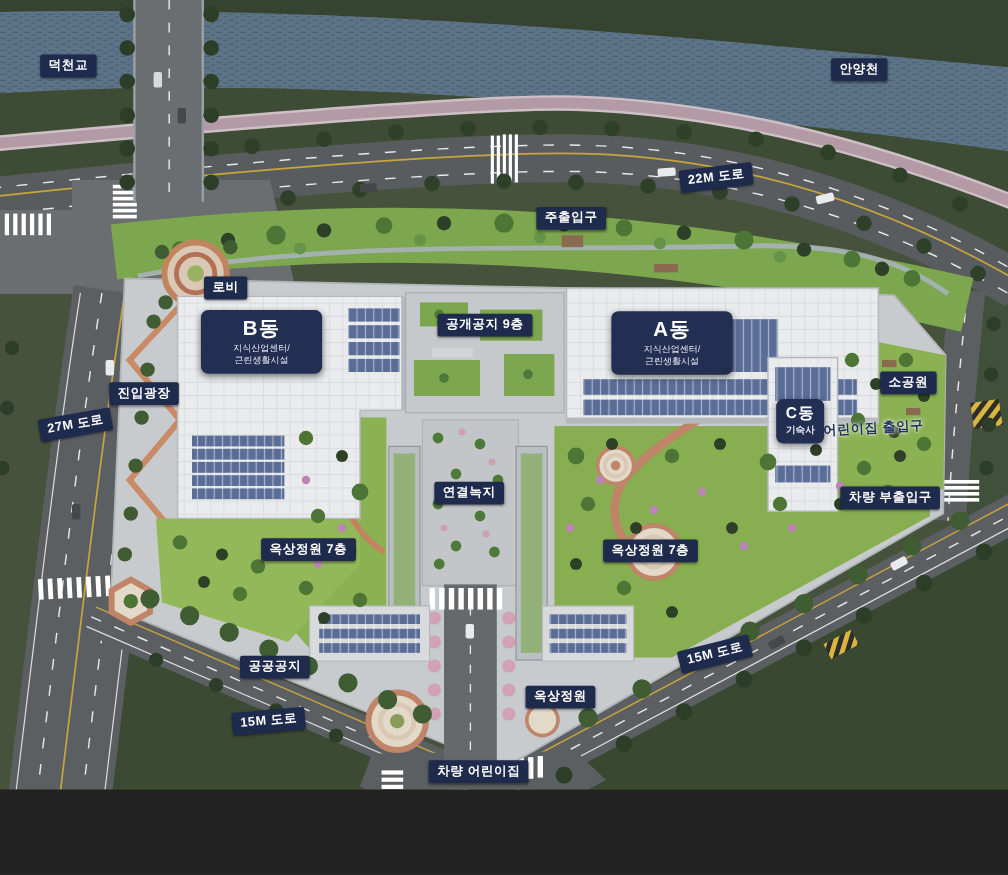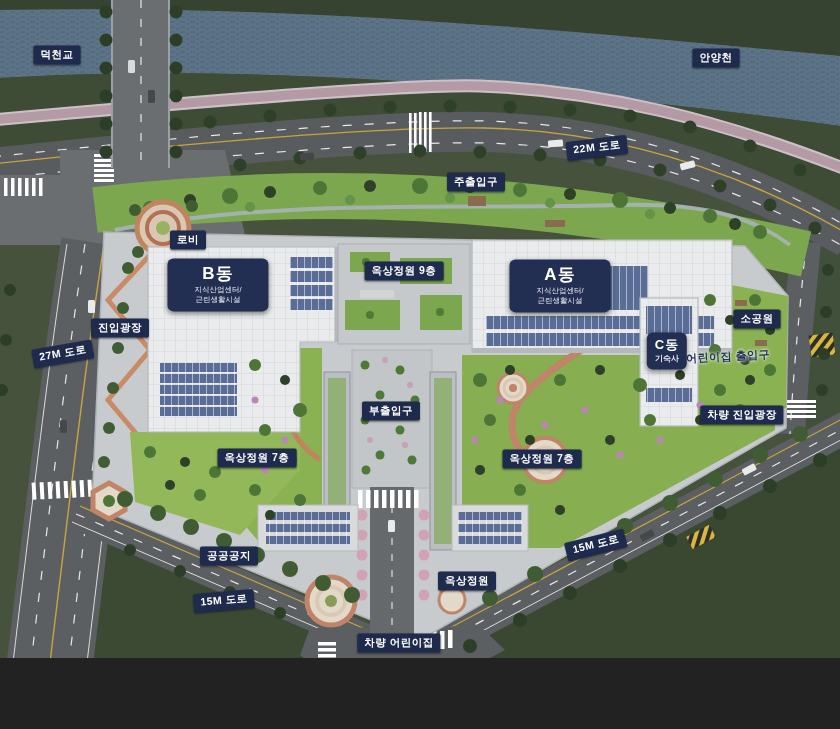--- a/index.html
+++ b/index.html
@@ -535,27 +535,27 @@
     <rect x="680" y="162" width="15" height="7" rx="1.5" fill="#e8eaec" transform="rotate(-14 687 165)"></rect>
   </g>
 </svg>
 
 <div class="labels">
   <div class="lbl" style="--x:57px;--y:55px">덕천교</div>
   <div class="lbl" style="--x:716px;--y:58px">안양천</div>
   <div class="lbl" style="--x:597px;--y:148px;--r:-7deg">22M 도로</div>
   <div class="lbl" style="--x:476px;--y:182px">주출입구</div>
   <div class="lbl" style="--x:188px;--y:240px">로비</div>
-  <div class="lbl" style="--x:404px;--y:271px">옥상정원 9층</div>
+  <div class="lbl" style="--x:404px;--y:271px">공개공지 9층</div>
   <div class="lbl" style="--x:120px;--y:328px">진입광장</div>
   <div class="lbl" style="--x:63px;--y:354px;--r:-10deg">27M 도로</div>
   <div class="lbl" style="--x:757px;--y:319px">소공원</div>
   <div class="lbl plain" style="--x:728px;--y:357px;--r:-3deg">어린이집 출입구</div>
-  <div class="lbl" style="--x:742px;--y:415px">차량 진입광장</div>
-  <div class="lbl" style="--x:391px;--y:411px">부출입구</div>
+  <div class="lbl" style="--x:742px;--y:415px">차량 부출입구</div>
+  <div class="lbl" style="--x:391px;--y:411px">연결녹지</div>
   <div class="lbl" style="--x:257px;--y:458px">옥상정원 7층</div>
   <div class="lbl" style="--x:542px;--y:459px">옥상정원 7층</div>
   <div class="lbl" style="--x:229px;--y:556px">공공공지</div>
   <div class="lbl" style="--x:224px;--y:601px;--r:-5deg">15M 도로</div>
   <div class="lbl" style="--x:596px;--y:545px;--r:-14deg">15M 도로</div>
   <div class="lbl" style="--x:467px;--y:581px">옥상정원</div>
   <div class="lbl" style="--x:399px;--y:643px">차량 어린이집</div>
 
   <div class="bldg" style="--x:218px;--y:285px">
     <span class="t">B동</span>

